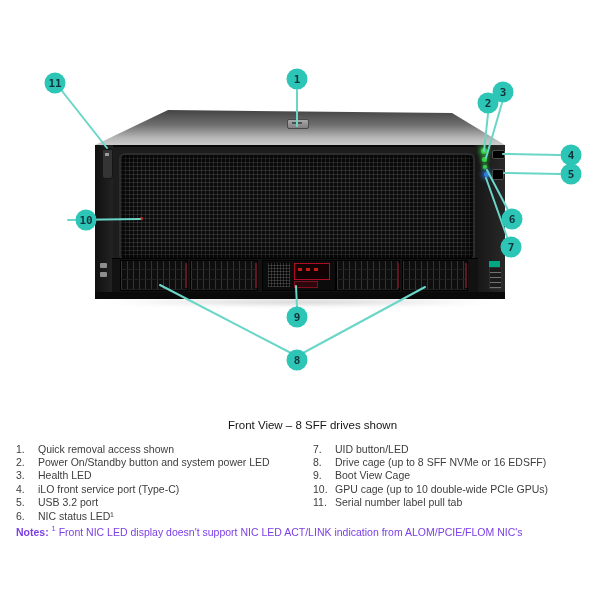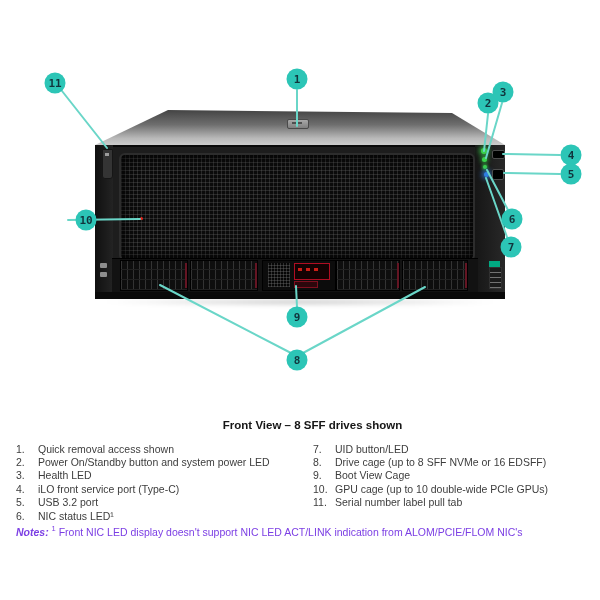--- a/index.html
+++ b/index.html
@@ -78,28 +78,28 @@
   #floor-shadow{left:100px;top:298px;width:400px;height:8px;border-radius:50%;
     background:radial-gradient(closest-side,rgba(0,0,0,.22),rgba(0,0,0,0));filter:blur(2px);}
 
   
   #leader-lines{position:absolute;left:0;top:0;width:600px;height:600px;pointer-events:none;}
   .badge{position:absolute;width:21px;height:21px;border-radius:50%;background:var(--callout);
     color:var(--callout-num);font:bold 11px "DejaVu Sans Mono",monospace;
     display:flex;align-items:center;justify-content:center;transform:translate(-50%,-50%);z-index:5;}
 
   
-  #caption{left:30px;top:419px;width:565px;text-align:center;font-size:11.5px;font-weight:bold;color:#161616;}
+  #caption{left:30px;top:419px;width:565px;text-align:center;font-size:11.5px;font-weight:normal;color:#161616;}
   .col{position:absolute;top:442px;}
   #col-left{left:16px;width:280px;}
   #col-right{left:313px;width:284px;}
   .li{display:flex;height:13.4px;align-items:center;font-size:10.5px;color:var(--text);}
   .li .num{width:22px;flex:0 0 22px;}
   #notes{left:16px;top:524px;font-size:10.5px;color:var(--notes);}
-  #notes .nl{font-weight:bold;font-style:italic;}
+  #notes .nl{font-weight:bold;}
   #notes sup{font-size:7.5px;}
 </style>
 </head>
 <body>
 
 <div id="page">
 
   <div>
     <div class="abs" id="top-panel"></div>
     <div class="abs" id="latch"></div>

